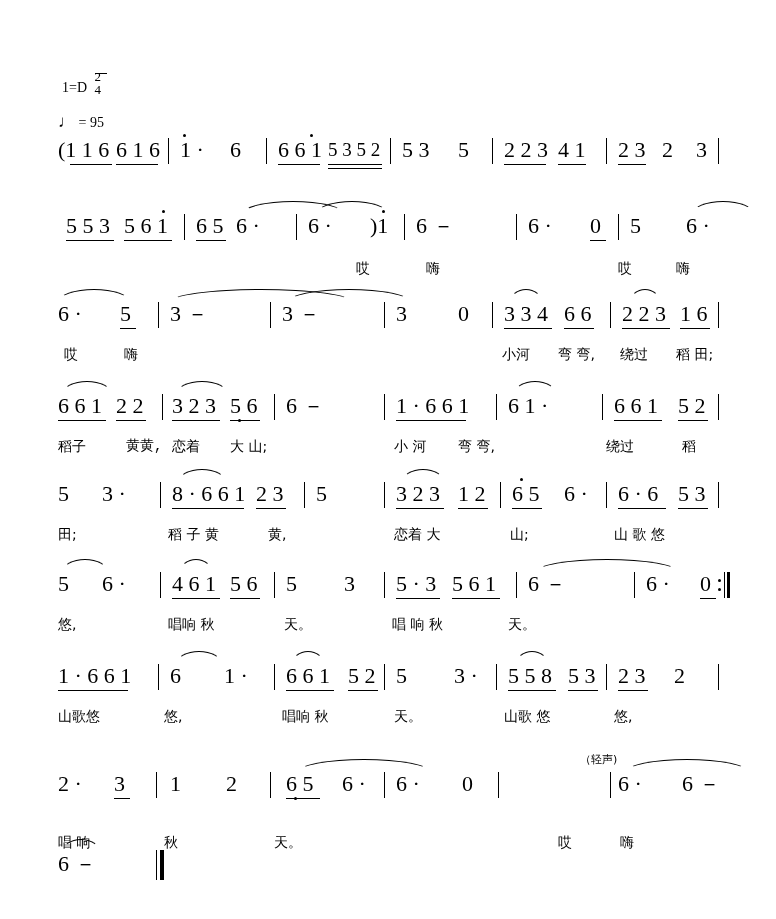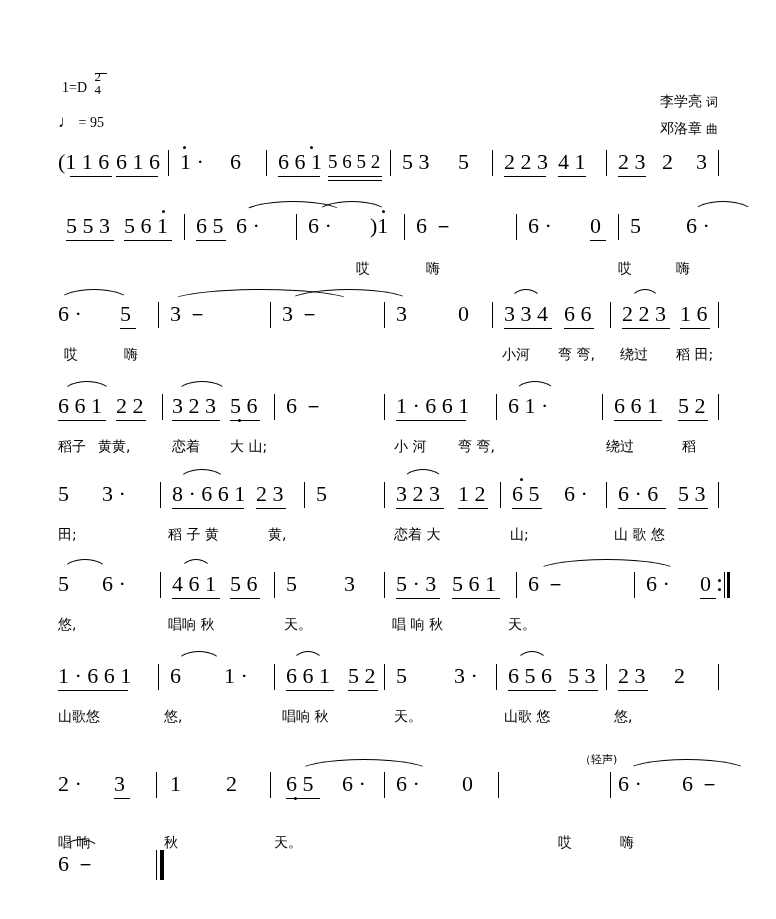--- a/index.html
+++ b/index.html
@@ -178,44 +178,36 @@
       <span class="den">4</span>
     </span>
   </div>
 
   <div class="tempo">
     <span class="note">♩</span>
     <span>= 95</span>
   </div>
 
 
-  <div class="credits">
-    <div>
-      <span>李学亮</span><span class="role">词</span>
-    </div>
-    <div>
-      <span>邓洛章</span><span class="role">曲</span>
-    </div>
-  </div>
-
-  <div class="row" style="top:148px;">
+
+  <div class="row" style="top:136px;">
     <div class="notes">
       <span class="n" style="left:0px;">(1 1 6</span>
       <span class="ul1" style="left:12px; width:42px;"></span>
       <span class="n" style="left:58px;">6 1 6</span>
       <span class="ul1" style="left:58px; width:42px;"></span>
       <span class="bar" style="left:110px;"></span>
       <span class="n" style="left:122px;">1 ·</span>
       <span class="dotU" style="left:125px;"></span>
       <span class="n" style="left:172px;">6</span>
       <span class="bar" style="left:208px;"></span>
       <span class="n" style="left:220px;">6 6 1</span>
       <span class="ul1" style="left:220px; width:42px;"></span>
       <span class="dotU" style="left:252px;"></span>
-      <span class="n small" style="left:270px;">5 6 5 2</span>
+      <span class="n small" style="left:270px;">5 3 5 2</span>
       <span class="ul1" style="left:270px; width:54px;"></span>
       <span class="ul2" style="left:270px; width:54px;"></span>
       <span class="bar" style="left:332px;"></span>
       <span class="n" style="left:344px;">5  3</span>
       <span class="n" style="left:400px;">5</span>
       <span class="bar" style="left:434px;"></span>
       <span class="n" style="left:446px;">2 2 3</span>
       <span class="ul1" style="left:446px; width:42px;"></span>
       <span class="n" style="left:500px;">4 1</span>
       <span class="ul1" style="left:500px; width:28px;"></span>
@@ -327,21 +319,21 @@
       <span class="slur" style="left:456px; width:40px;"></span>
       <span class="bar" style="left:544px;"></span>
       <span class="n" style="left:556px;">6 6 1</span>
       <span class="ul1" style="left:556px; width:48px;"></span>
       <span class="n" style="left:620px;">5 2</span>
       <span class="ul1" style="left:620px; width:30px;"></span>
       <span class="bar" style="left:660px;"></span>
     </div>
     <div class="lyrics" style="top:6px;">
       <span class="ly" style="left:0px;">稻子</span>
-      <span class="ly" style="left:40px;">黄黄,</span>
+      <span class="ly" style="left:68px;font-family:Liberation Mono, monospace;">黄黄,</span>
       <span class="ly" style="left:114px;">恋着</span>
       <span class="ly" style="left:172px;">大 山;</span>
       <span class="ly" style="left:336px;">小 河</span>
       <span class="ly" style="left:400px;">弯  弯,</span>
       <span class="ly" style="left:548px;">绕过</span>
       <span class="ly" style="left:624px;">稻</span>
     </div>
   </div>
 
   <div class="row" style="top:480px;">
@@ -437,21 +429,21 @@
       <span class="bar" style="left:216px;"></span>
       <span class="n" style="left:228px;">6 6 1</span>
       <span class="ul1" style="left:228px; width:48px;"></span>
       <span class="slur" style="left:234px; width:30px;"></span>
       <span class="n" style="left:290px;">5 2</span>
       <span class="ul1" style="left:290px; width:30px;"></span>
       <span class="bar" style="left:326px;"></span>
       <span class="n" style="left:338px;">5</span>
       <span class="n" style="left:396px;">3 ·</span>
       <span class="bar" style="left:438px;"></span>
-      <span class="n" style="left:450px;">6 5 6</span>
+      <span class="n" style="left:450px;">5 5 8</span>
       <span class="ul1" style="left:450px; width:48px;"></span>
       <span class="slur" style="left:458px; width:30px;"></span>
       <span class="n" style="left:510px;">5 3</span>
       <span class="ul1" style="left:510px; width:30px;"></span>
       <span class="bar" style="left:548px;"></span>
       <span class="n" style="left:560px;">2 3</span>
       <span class="ul1" style="left:560px; width:30px;"></span>
       <span class="n" style="left:616px;">2</span>
       <span class="bar" style="left:660px;"></span>
     </div>

